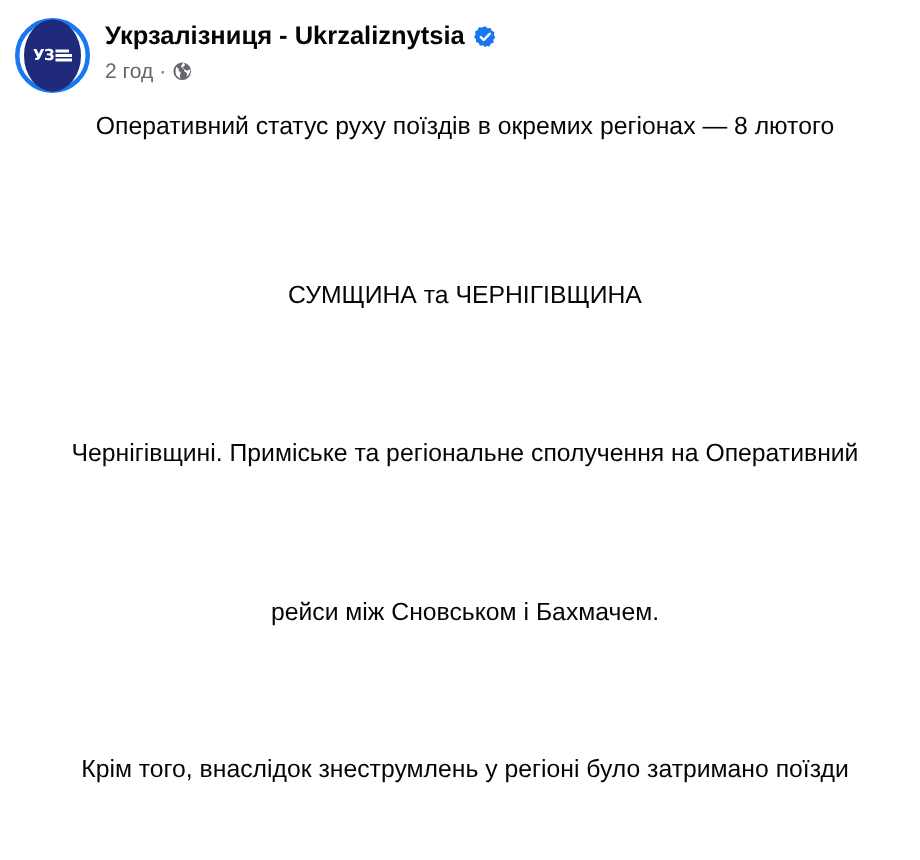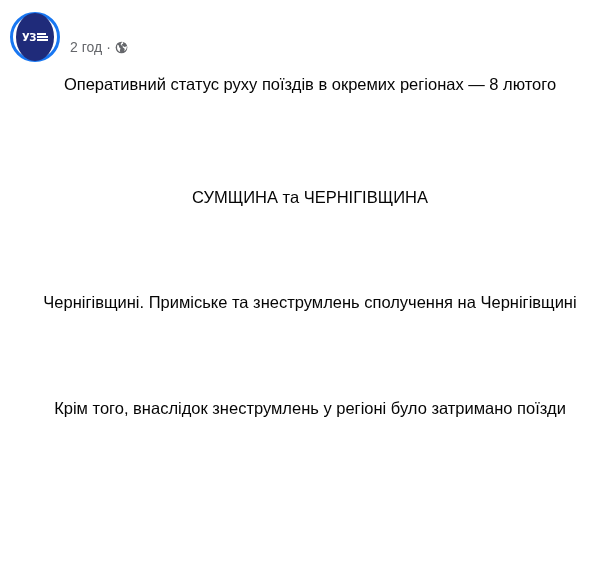--- a/index.html
+++ b/index.html
@@ -31,35 +31,43 @@
         <div class="logo">
           <span class="logo-text">УЗ</span>
           <span class="logo-bars">
             <span style="width:9px"></span>
               <span style="width:11px"></span>
               <span style="width:11px"></span>
           </span>
         </div>
       </div>
     </div>
+    <div class="name-row">
+      <span class="page-name">Укрзалізниця - Ukrzaliznytsia</span>
+      <svg class="verified" viewBox="0 0 16 16">
+        <path d="M8 0.6l1.7 1.3 2.1-.2.8 2 1.9 1-.4 2.1 1.1 1.8-1.4 1.6.1 2.1-2 .7-.9 1.9-2.1-.3L8 15.4l-1.7-1.3-2.1.3-.9-1.9-2-.7.1-2.1L0 8.1l1.1-1.8-.4-2.1 1.9-1 .8-2 2.1.2z" fill="#1877f2"></path>
+        <path d="M4.8 8.2l2.1 2.1 4.3-4.4" stroke="#fff" stroke-width="1.7" fill="none" stroke-linecap="round" stroke-linejoin="round"></path>
+      </svg>
+    </div>
     <div class="meta-row">
       <span>2 год</span>
       <span>·</span>
       <svg class="globe" viewBox="0 0 16 16">
         <circle cx="8" cy="8" r="7.2" fill="#65676b"></circle>
         <path d="M3 4.5c1.5.3 2.2 1.2 2 2.3-.2 1 .8 1.3 1.4 1.9.6.7 0 1.8-.3 2.6-.3.8.2 1.9.8 2.6-2.5-.6-4.4-2.8-4.4-5.5 0-1.4.2-2.7.5-3.9zM9.2 1.3c.7.6 1.3 1.3.7 2.2-.5.8-1.8.7-1.9 1.6-.1.8 1 .9 1.7 1.2 1 .4 1.6 1.3 2.5 1.1.9-.2 1.3-.9 2.4-.8.1 2.6-1.2 4.9-3.3 6.1.3-1.1.9-2.2.5-3.1-.4-.9-1.6-.8-2.1-1.6-.5-.8.3-1.7-.3-2.3-.6-.6-1.9-.3-2.3-1.1-.4-.9.6-1.9 1.7-3.3h.4z" fill="#fff"></path>
       </svg>
     </div>
   </div>
 
   <div class="body">
     <p class="para">Оперативний статус руху поїздів в окремих регіонах — 8 лютого</p>
 
     <div class="para">
       <span class="line">СУМЩИНА та ЧЕРНІГІВЩИНА</span>
-      <span class="line">Чернігівщині. Приміське та знеструмлень сполучення на Чернігівщині</span>
+      <span class="line">Чернігівщині. Приміське та регіональне сполучення на Оперативний</span>
+      <span class="line">рейси між Сновськом і Бахмачем.</span>
       <span class="line">Крім того, внаслідок знеструмлень у регіоні було затримано поїзди</span>
       
       
     </div>
 
   </div>
 </div>
 
 </body></html>

